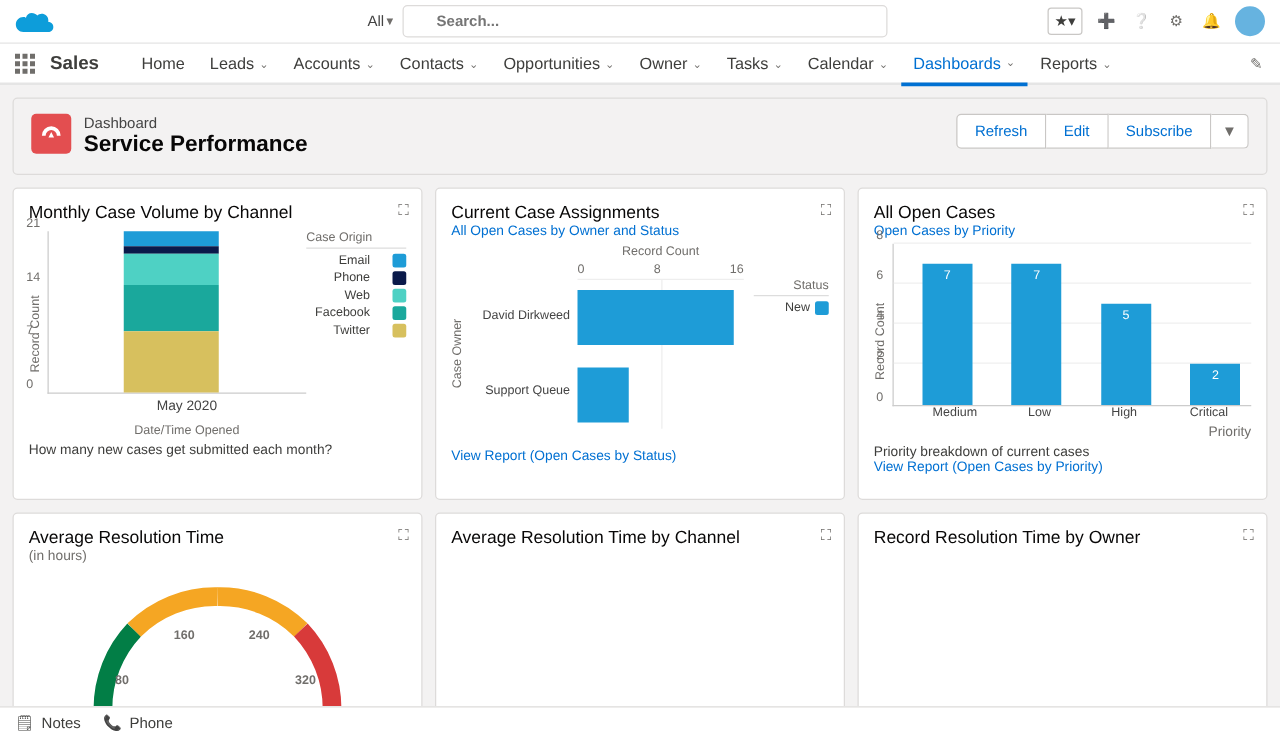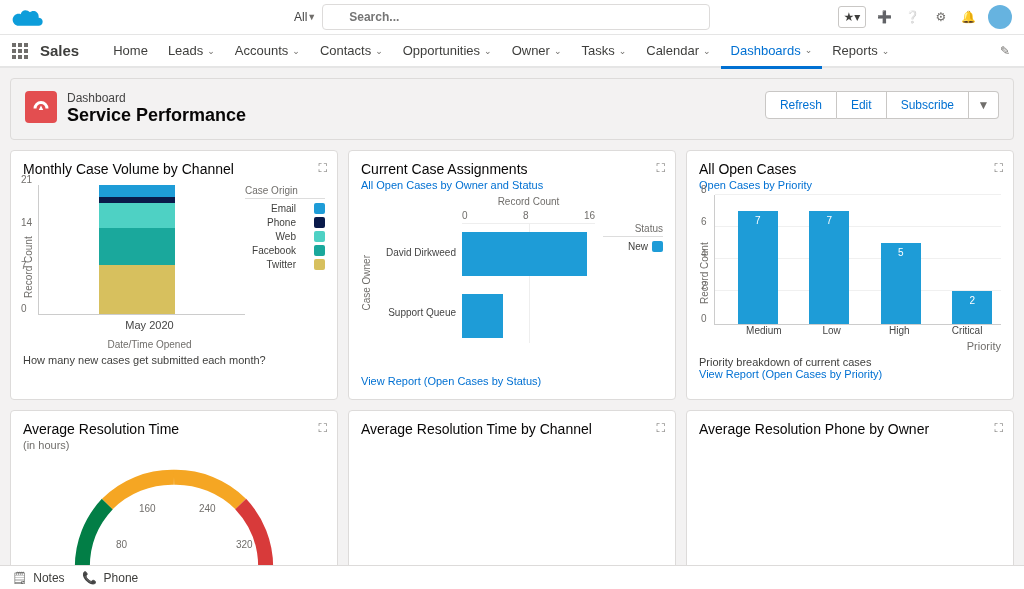--- a/index.html
+++ b/index.html
@@ -86,21 +86,21 @@
   .c3-tick { position:absolute; left:-14px; font-size:10px; color:#706e6b; transform:translateY(-50%); }
   .c3-grid { position:absolute; left:0; right:0; border-top:1px solid #f0f0f0; }
   .c3-bar { position:absolute; bottom:0; width:40px; background:#1e9cd7; }
   .c3-val { position:absolute; width:100%; text-align:center; top:4px; color:#fff; font-size:10px; }
   .c3-cats { display:flex; margin-left:20px; font-size:10px; color:#444; }
   .c3-cats span { flex:1; text-align:center; }
   .c3-axislabel { text-align:right; font-size:11px; color:#706e6b; margin-top:4px; }
 
   
   .gauge-wrap { position:relative; width:260px; height:100px; margin:18px auto 0; }
-  .gauge-tick{position:absolute;font-size:10px;color:#706e6b;}
+  .gauge-tick{position:absolute;font-size:10px;color:#706e6b;font-weight:bold;}
 
   
   .bottom-bar { position:fixed; bottom:0; left:0; right:0; height:24px; background:#fff; border-top:1px solid #dddbda; display:flex; align-items:center; padding:0 12px; gap:18px; font-size:12px; }
   .bb-item { display:flex; align-items:center; gap:6px; cursor:pointer; }
 </style>
 </head>
 <body>
 
 <div class="global-header">
   <svg class="logo-cloud" viewBox="0 0 48 32">
@@ -271,21 +271,21 @@
         <div class="hbar" style="top:70px;width:31%"></div>
       </div>
       <div class="legend2">
         <div class="lh">Status</div>
         <div class="li">
             <span>New</span>
             <span class="sw" style="background:#1e9cd7"></span>
           </div>
       </div>
     </div>
-    <div class="link" style="margin-top:32px">View Report (Open Cases by Status)</div>
+    <div class="link" style="margin-top:16px">View Report (Open Cases by Status)</div>
   </div>
 
   <div class="card">
     <div class="expand">⛶</div>
     <div class="card-title">All Open Cases</div>
     <div class="card-sub">Open Cases by Priority</div>
     <div class="chart3">
       <div class="yaxis-label">Record Count</div>
       <div style="flex:1">
         <div class="c3-plot">
@@ -328,35 +328,35 @@
     <div class="expand">⛶</div>
     <div class="card-title">Average Resolution Time</div>
     <div class="card-sub" style="color:#706e6b">(in hours)</div>
     <div class="gauge-wrap">
       <svg viewBox="0 0 260 120" width="260" height="100">
         <path d="M20 118 A110 110 0 0 1 50 42" stroke="#027e46" stroke-width="18" fill="none"></path>
         <path d="M50 42 A110 110 0 0 1 130 10" stroke="#f5a623" stroke-width="18" fill="none"></path>
         <path d="M130 10 A110 110 0 0 1 210 42" stroke="#f5a623" stroke-width="18" fill="none"></path>
         <path d="M210 42 A110 110 0 0 1 240 118" stroke="#d83a3a" stroke-width="18" fill="none"></path>
       </svg>
-      <div class="gauge-tick" style="left:72px;top:70px">80</div>
+      <div class="gauge-tick" style="left:48px;top:70px">80</div>
       <div class="gauge-tick" style="left:95px;top:34px">160</div>
       <div class="gauge-tick" style="left:155px;top:34px">240</div>
       <div class="gauge-tick" style="left:192px;top:70px">320</div>
     </div>
   </div>
 
   <div class="card short">
     <div class="expand">⛶</div>
     <div class="card-title">Average Resolution Time by Channel</div>
   </div>
 
   <div class="card short">
     <div class="expand">⛶</div>
-    <div class="card-title">Average Resolution Phone by Owner</div>
+    <div class="card-title">Record Resolution Time by Owner</div>
   </div>
 
 </div>
 
 <div class="bottom-bar">
   <div class="bb-item">
     <span>🗒</span>
     <span>Notes</span>
   </div>
   <div class="bb-item">

